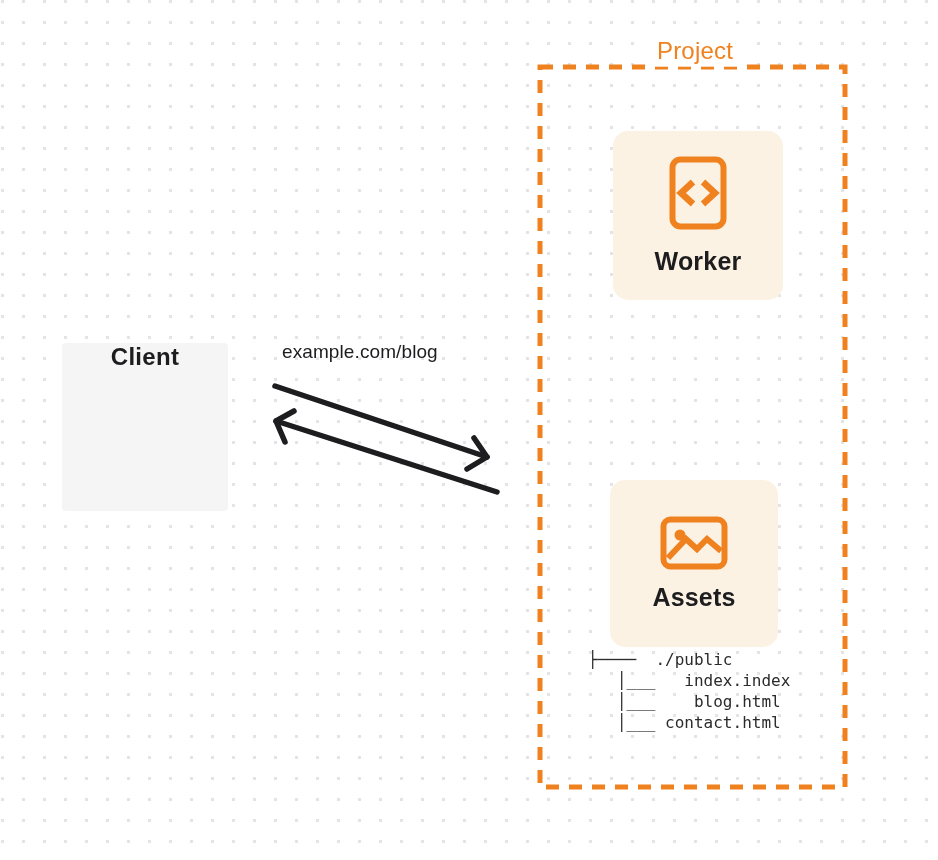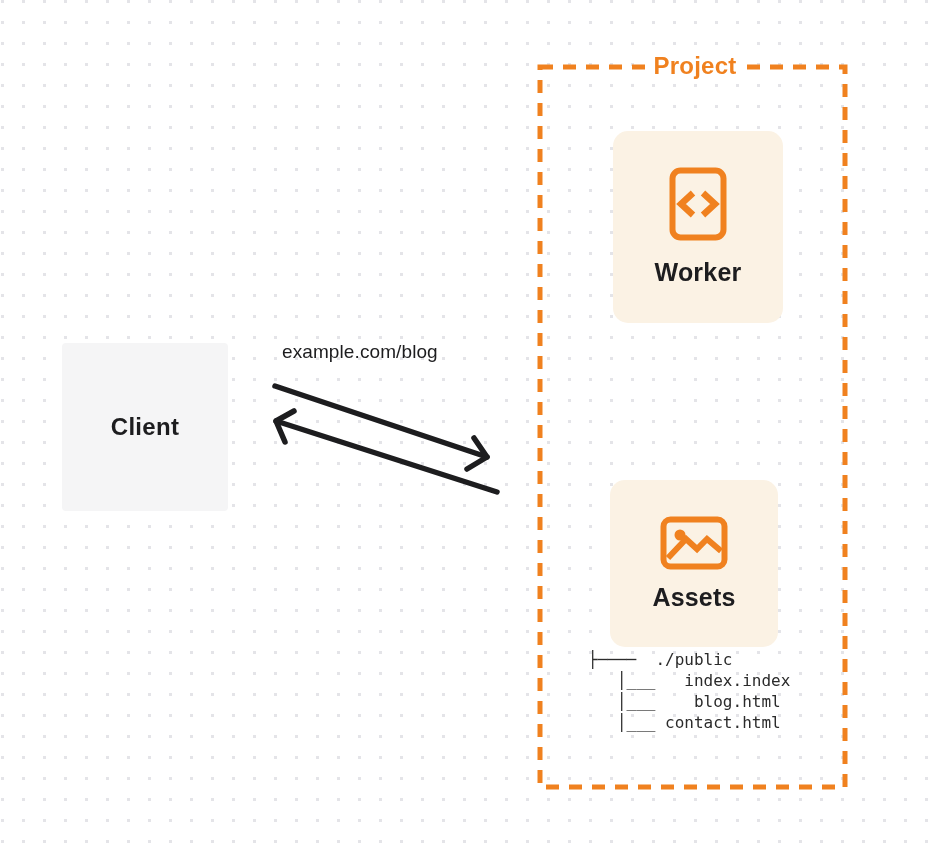--- a/index.html
+++ b/index.html
@@ -20,39 +20,39 @@
     background-size:21px 21px;
     background-position:13px 12px;
     position:relative;
     overflow:hidden;
   }
   .overlay{
     position:absolute;left:0;top:0;width:938px;height:860px;
   }
   .project-label{
     position:absolute;
-    left:695px;top:67px;
+    left:695px;top:52px;
     transform:translate(-50%,-54%);
     background:#ffffff;
     padding:2px 7px;
     color:var(--accent-orange);
     font-size:24px;
-    font-weight:bold;
+    font-weight:normal;
     letter-spacing:0.2px;
   }
   .card{
     position:absolute;
     background:var(--card-background);
     border-radius:15px;
     display:flex;
     flex-direction:column;
     align-items:center;
     justify-content:center;
   }
-  .card.worker{left:613px;top:131px;width:170px;height:192px;gap:17px;}
+  .card.worker{left:613px;top:131px;width:170px;height:169px;gap:17px;}
   .card.assets{left:610px;top:480px;width:168px;height:167px;gap:13px;}
   .card-label{
     color:var(--text-dark);
     font-size:25px;
     font-weight:bold;
     letter-spacing:0.2px;
   }
   .tree{
     position:absolute;
     left:588px;top:649px;
@@ -60,21 +60,21 @@
     font-size:16px;
     line-height:21px;
     color:var(--tree-text);
     white-space:pre;
   }
   .client{
     position:absolute;
     left:62px;top:343px;width:166px;height:168px;
     background:var(--client-background);
     border-radius:4px;
-    display:flex;align-items:center;justify-content:center;
+    display:flex;justify-content:center;
   }
   .client span{
     color:var(--text-dark);
     font-size:24px;
     font-weight:bold;
     letter-spacing:0.3px;
   }
   .request-label{
     position:absolute;
     left:282px;top:341px;

